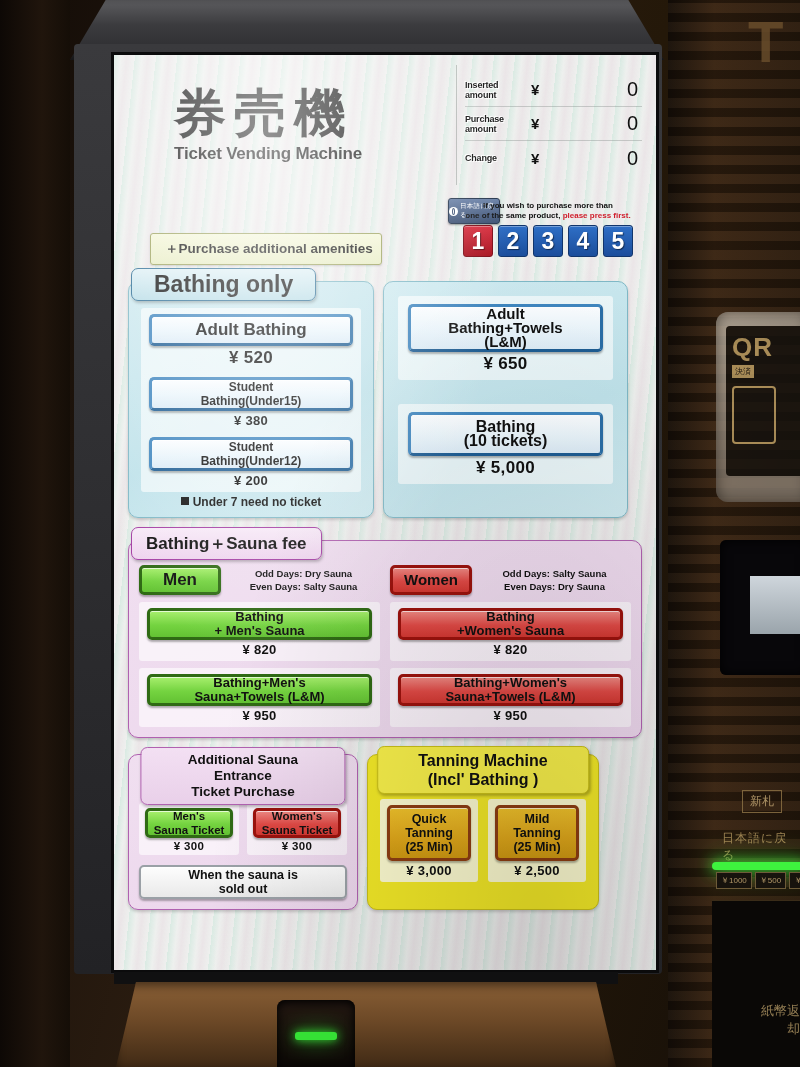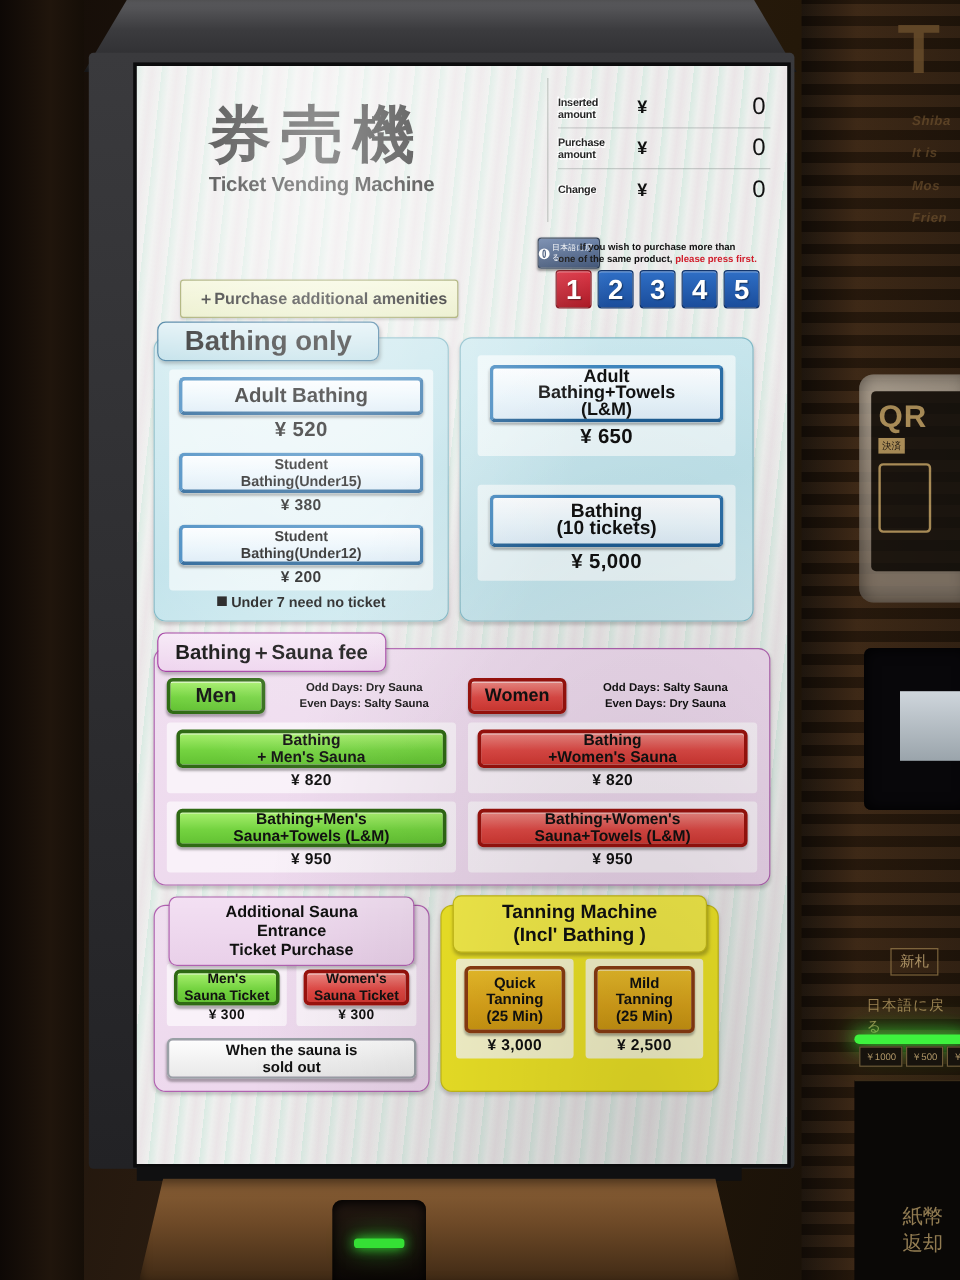--- a/index.html
+++ b/index.html
@@ -73,21 +73,21 @@
   }
   #coins { position:absolute; left: 716px; top: 872px; display:flex; gap:3px;}
   #coins span {
     background:#17130d; border:1px solid #6d5b38; color:#b09667;
     font-size:8px; padding:2px 4px;
   }
   #bottom-right-panel {
     position: absolute; left: 712px; top: 900px; width: 96px; height: 167px;
     background: #0a0806; border-top: 1px solid #3a2c18;
   }
-  #tag-bottom { position:absolute; left: 752px; top: 1002px; font-size: 17px; color:#b59a66; opacity:.8;}
+  #tag-bottom { position:absolute; left: 752px; top: 1002px; font-size: 13px; color:#b59a66; opacity:.8;text-align:right;}
 
   
   #kiosk {
     position: absolute; left: 56px; top: 0; width: 620px; height: 1067px;
   }
   #kiosk-top-bezel {
     position: absolute; left: 14px; top: 0; width: 594px; height: 60px;
     background: linear-gradient(180deg,#5d5d60 0%, #3b3b3e 42%, #2a2a2d 100%);
     clip-path: polygon(6% 0%, 94% 0%, 100% 100%, 0% 100%);
     box-shadow: inset 0 -3px 8px rgba(0,0,0,.6);
@@ -329,24 +329,20 @@
     background: #101011;
   }
 </style>
 </head>
 <body>
 
 <div id="room">
   <div id="wood-left"></div>
   <div id="wood-right"></div>
   <div class="bg-sign" id="bg-t">T</div>
-  <div class="bg-sign" id="bg-lines">Shiba
-It is
-Mos
-Frien</div>
 
   <div id="qr-module">
     <div id="qr-screen">
       <div id="qr-big">QR</div>
       <div id="qr-sub">決済</div>
       <div id="qr-phone"></div>
     </div>
   </div>
 
   <div id="bill-module">

